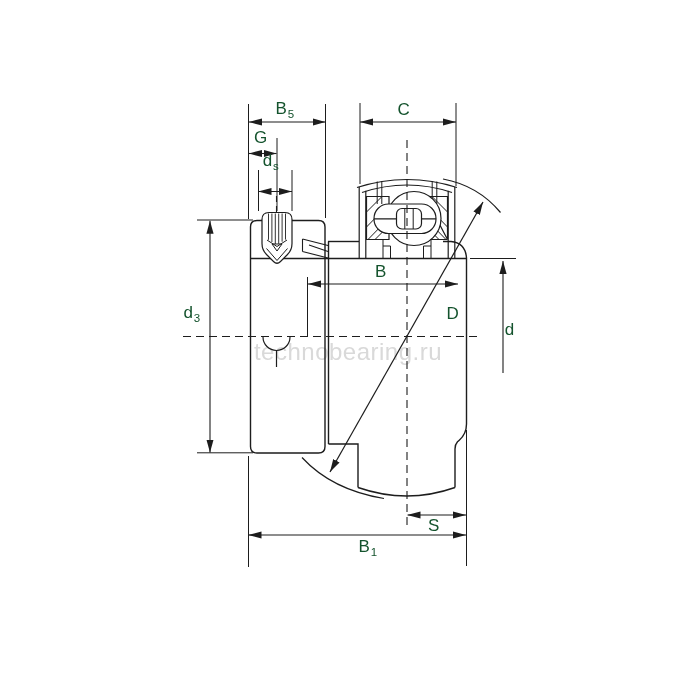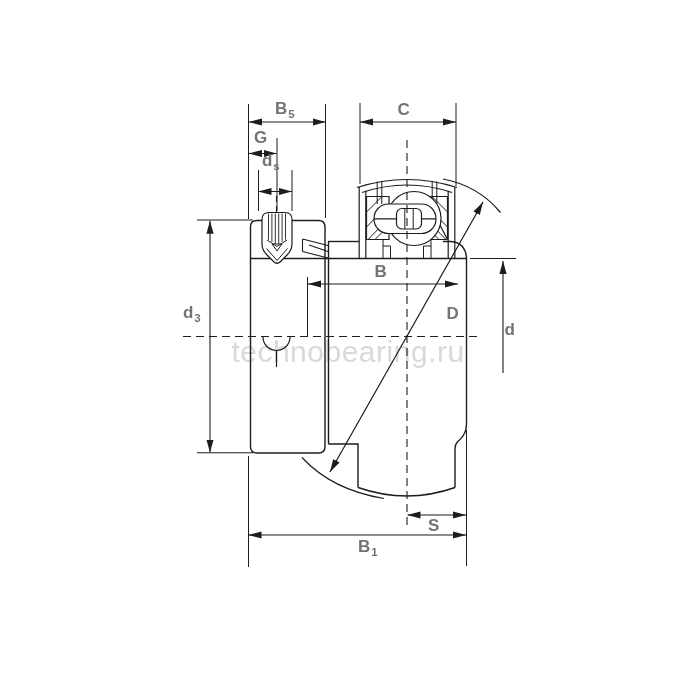--- a/index.html
+++ b/index.html
@@ -1,22 +1,22 @@
 <!DOCTYPE html>
 <html><head>
 <meta charset="utf-8">
 <style>
   html,body{margin:0;padding:0;background:#ffffff;}
   #canvas{position:relative;width:700px;height:700px;background:#ffffff;overflow:hidden;
           font-family:"Liberation Sans",sans-serif;}
   #wm{position:absolute;left:348px;top:352px;transform:translate(-50%,-50%);
-      font-size:30px;letter-spacing:.5px;color:#d9d9d9;white-space:nowrap;z-index:1;}
+      font-size:24px;letter-spacing:.5px;color:#d9d9d9;white-space:nowrap;z-index:1;}
   svg{position:absolute;left:0;top:0;z-index:2;}
   .dim-label{position:absolute;transform:translate(-50%,-50%);z-index:3;
-             font-size:17px;font-weight:700;color:#737373;letter-spacing:.3px;line-height:1;}
+             font-size:17px;font-weight:400;color:#14532d;letter-spacing:.3px;line-height:1;}
   .dim-label .sub{font-size:11.5px;vertical-align:-3.5px;margin-left:.5px;}
   
   .lb5{left:285px;top:110px;} .lg{left:261px;top:139px;} .lds{left:271px;top:162px;}
   .lc{left:404px;top:111px;}  .lb{left:381px;top:273px;} .lD{left:453px;top:315px;}
   .ld{left:510px;top:331px;}  .ld3{left:192px;top:314px;} .ls{left:434px;top:527px;}
   .lb1{left:352px;top:548px;padding-left:32px;}
 </style>
 </head>
 <body>
 

